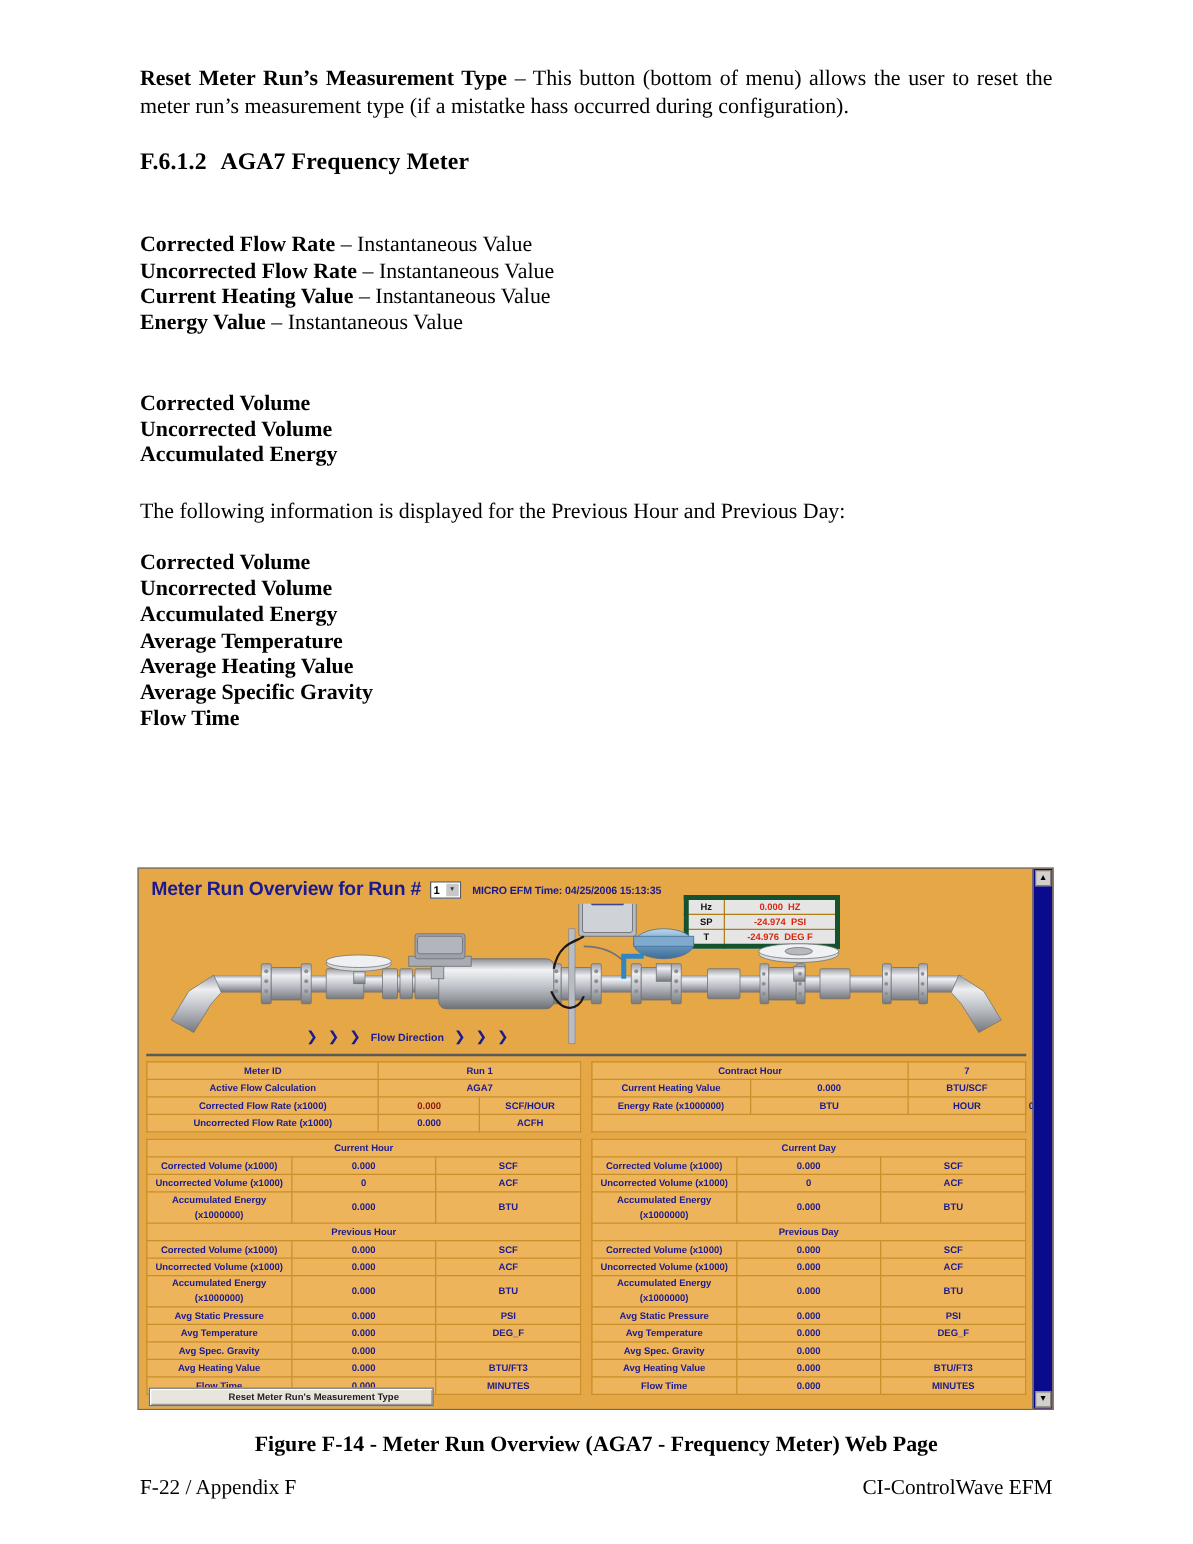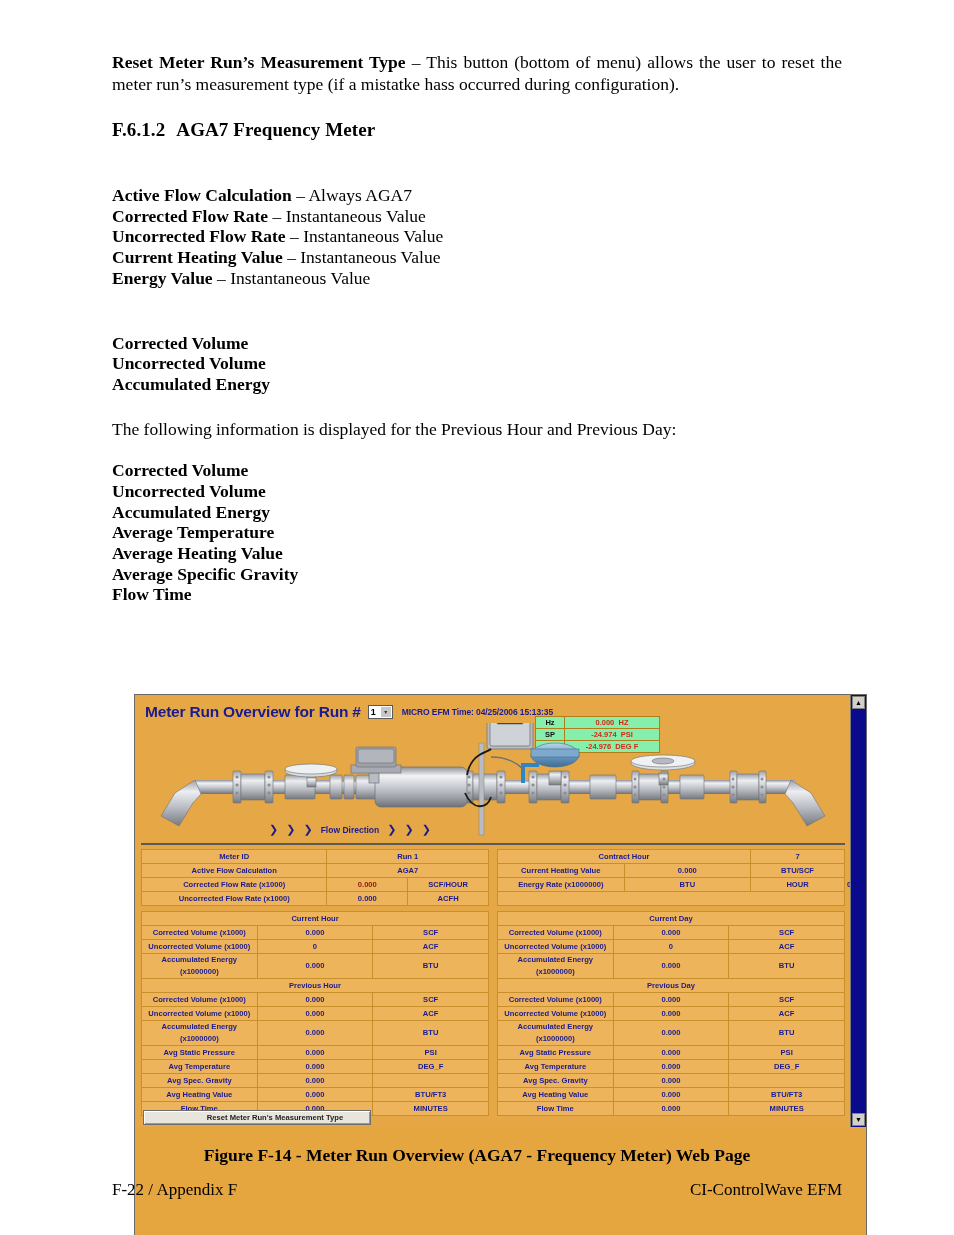--- a/index.html
+++ b/index.html
@@ -54,27 +54,26 @@
     white-space: nowrap;
   }
   .line b { font-weight: bold; }
 
   
   .shot {
     position: absolute;
     left: 110px;
     top: 694px;
     width: 733px;
-    height: 542px;
+    height: 434px;
     background: #e5a53f;
     border: 1px solid #6a6a6a;
     box-sizing: border-box;
     overflow: hidden;
     font-family: "Liberation Sans", "DejaVu Sans", sans-serif;
-    margin-left: 24px;
   }
   .shot-inner {
     position: absolute;
     left: 0; top: 0;
     width: 716px;
     height: 432px;
     background: #e6a846;
     overflow: hidden;
   }
   
@@ -149,26 +148,26 @@
     margin-left: 9px;
     font-size: 8.5px;
     font-weight: bold;
     color: #1b1b8f;
     letter-spacing: -0.1px;
   }
 
   
   .meas-panel {
     position: absolute;
-    left: 400px;
+    left: 436px;
     top: 21px;
     width: 125px;
-    border: 1px solid #14532d;
+    border: 4px solid #14532d;
     border-collapse: collapse;
-    background: #86efac;
+    background: #e5e5e5;
   }
   .meas-panel td {
     border: 1px solid #b07d19;
     font-size: 7.5px;
     font-weight: bold;
     color: #d8280f;
     padding: 1px 2px;
     height: 9px;
     line-height: 9px;
   }
@@ -303,21 +302,20 @@
 
     <div class="spacer-24"></div>
 
     <h2 class="section-head"><span class="num">F.6.1.2</span><span>AGA7 Frequency Meter</span></h2>
 
     <div class="spacer-24"></div>
 
 
     <div class="spacer-20"></div>
 
-    <div class="line"><b>Active Flow Calculation</b><span> – Always AGA7</span></div>
     <div class="line"><b>Corrected Flow Rate</b><span> – Instantaneous Value</span></div>
     <div class="line"><b>Uncorrected Flow Rate</b><span> – Instantaneous Value</span></div>
     <div class="line"><b>Current Heating Value</b><span> – Instantaneous Value</span></div>
     <div class="line"><b>Energy Value</b><span> – Instantaneous Value</span></div>
 
     <div class="spacer-24"></div>
 
 
     <div class="spacer-20"></div>
 

